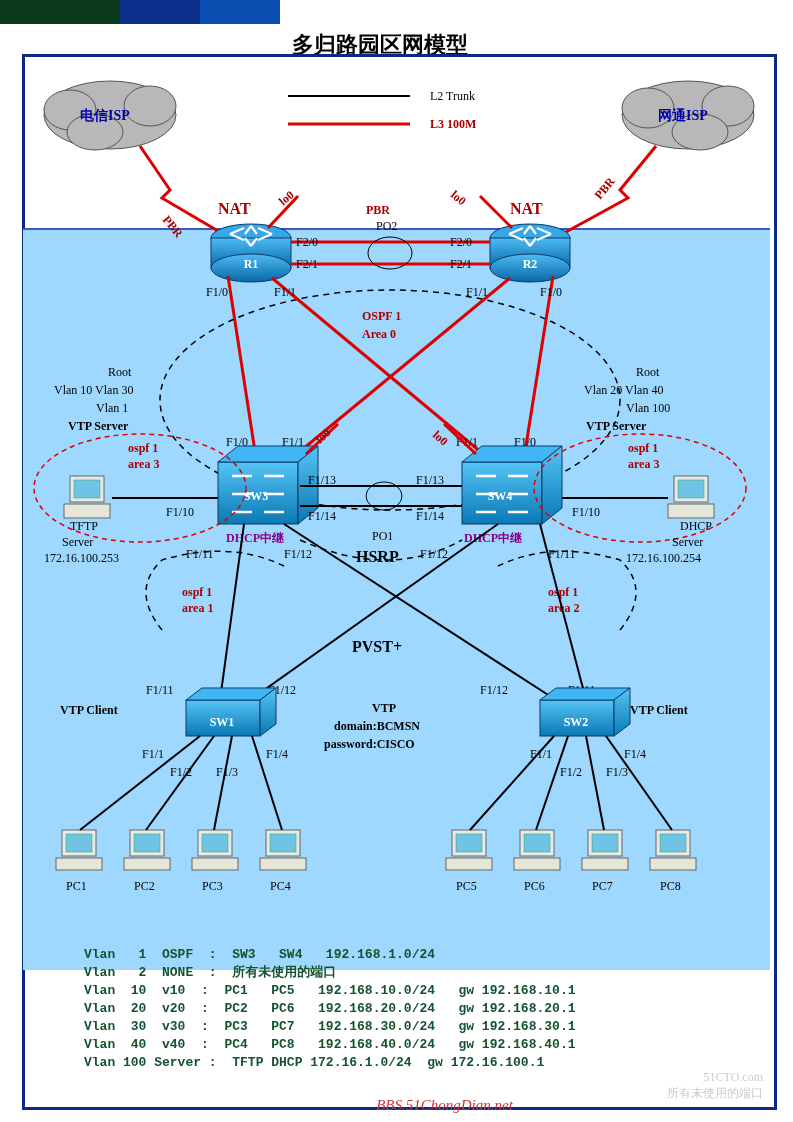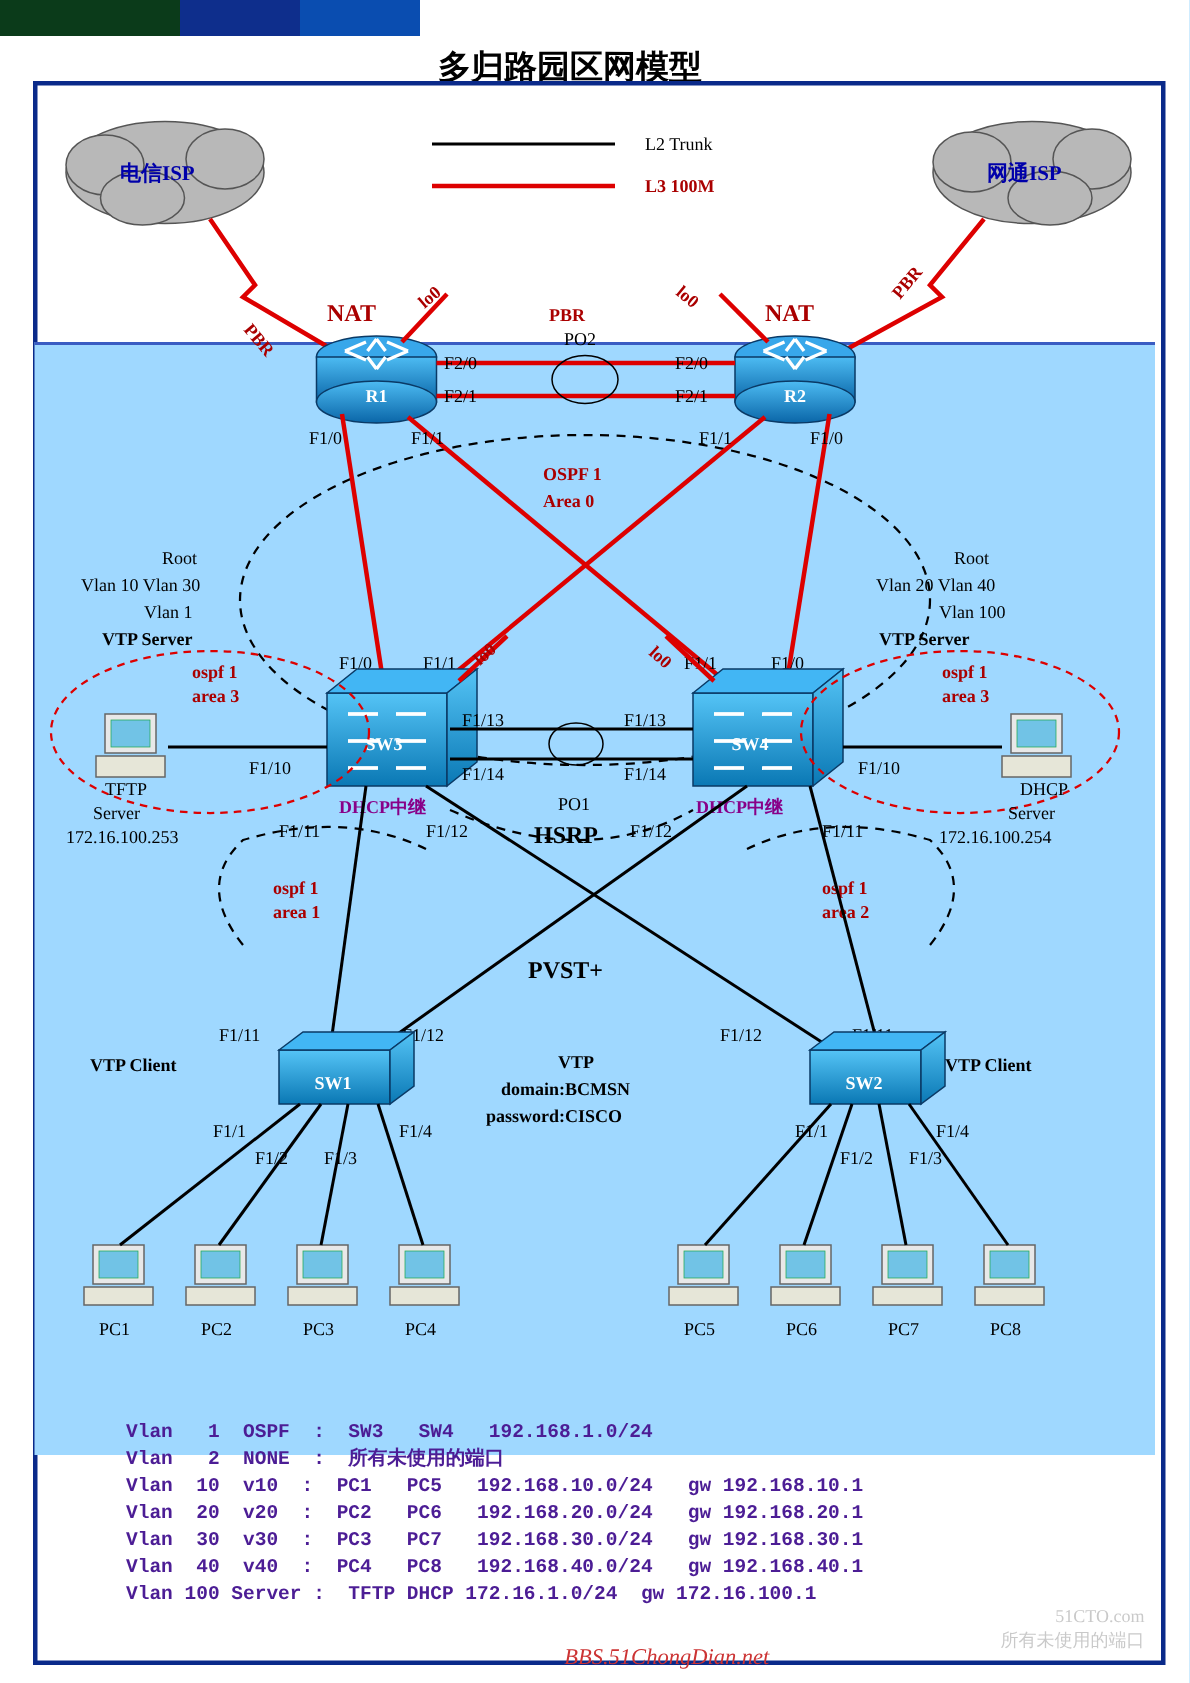--- a/index.html
+++ b/index.html
@@ -2,21 +2,21 @@
 <html><head>
 <meta charset="utf-8">
 <style>
   html,body{margin:0;padding:0;}
   body{width:793px;height:1122px;font-family:"SimSun","宋体",serif;font-size:13px;color:#000;position:relative;background:#fff;}
   .topstrip{position:absolute;left:0;top:0;width:280px;height:24px;background:linear-gradient(90deg,#0b3b1a 0 120px,#0e2e8c 120px 200px,#0a4db0 200px 280px);}
   .page-border{position:absolute;left:22px;top:54px;width:749px;height:1050px;border:3px solid #0a2a8a;}
   .water{position:absolute;left:23px;top:228px;width:747px;height:740px;background:#9fd8ff;border-top:2px solid #3a5cc2;}
   .title{position:absolute;left:0;top:30px;width:760px;text-align:center;font-size:22px;font-weight:bold;font-family:"SimHei","黑体",sans-serif;}
   svg.net{position:absolute;left:0;top:0;width:793px;height:1122px;}
-  .vlan-table{position:absolute;left:84px;top:946px;font-family:"Courier New",monospace;font-size:13px;color:#4c1d95;font-weight:bold;white-space:pre;line-height:18px;}
+  .vlan-table{position:absolute;left:84px;top:946px;font-family:"Courier New",monospace;font-size:13px;color:#14532d;font-weight:bold;white-space:pre;line-height:18px;}
   .watermark{position:absolute;right:30px;bottom:20px;color:rgba(120,120,120,.4);font-size:12px;text-align:right;margin-left:12px;}
   .bbs{position:absolute;left:0;bottom:8px;width:793px;text-align:center;font-style:italic;color:#c33;font-family:"Times New Roman",serif;font-size:15px;margin-left:48px;}
   .cloud{fill:#b8b8b8;stroke:#555;stroke-width:1;}
   .cloud-text{font-size:14px;font-weight:bold;fill:#00a;font-family:"SimSun";}
   .router-body{fill:url(#gradR);stroke:#0a3a66;}
   .router-top{fill:#38a7ea;stroke:#0a3a66;}
   .switch-body{fill:url(#gradS);stroke:#0a3a66;}
   .switch-top{fill:#42b6f4;stroke:#0a3a66;}
   .dev-label{fill:#fff;font-size:12px;font-weight:bold;text-anchor:middle;}
   .pc-body{fill:#e8e8e8;stroke:#666;}

